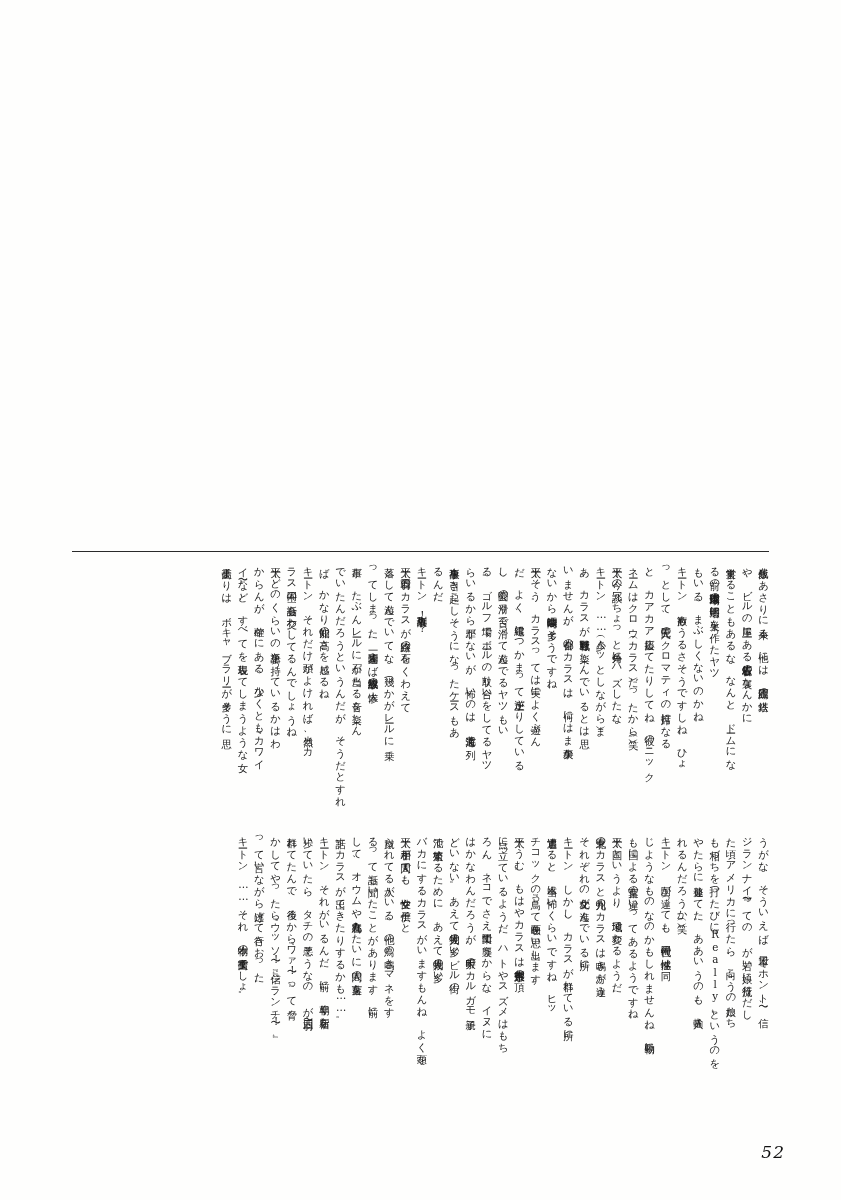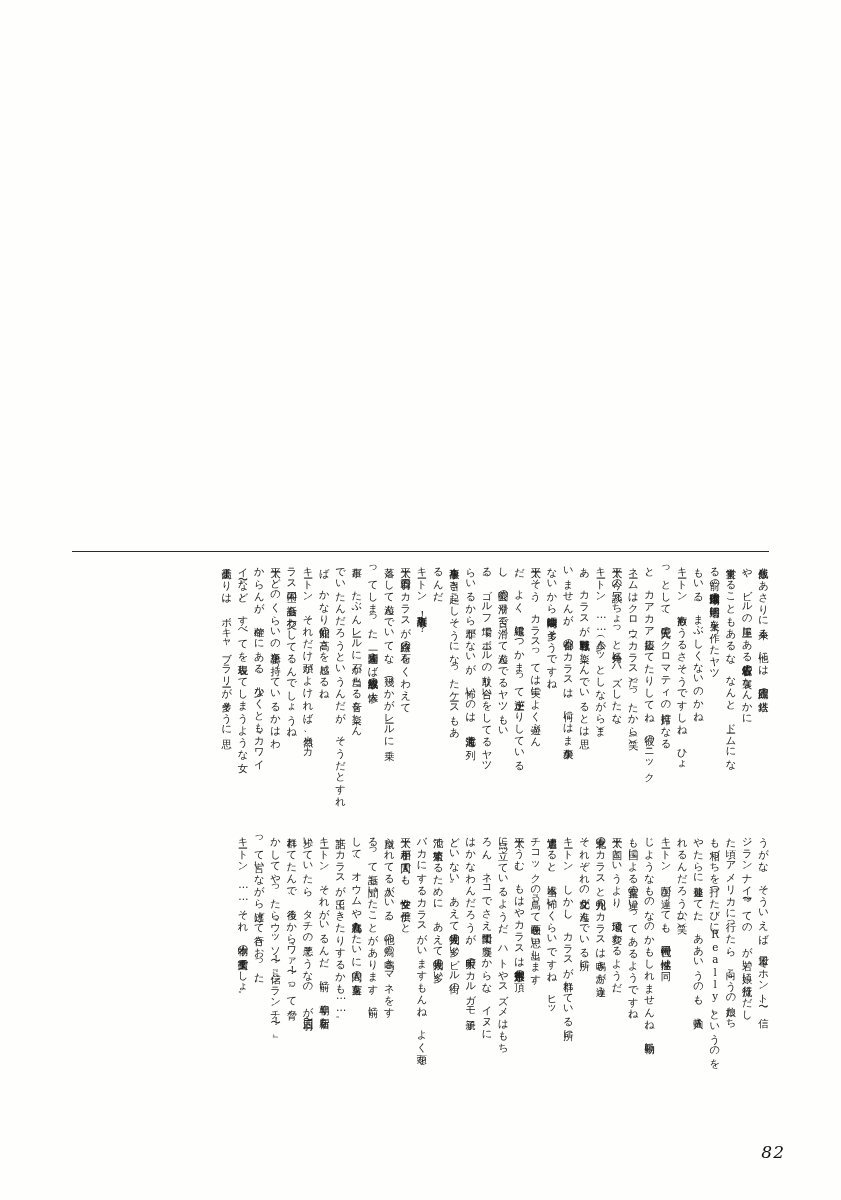--- a/index.html
+++ b/index.html
@@ -145,15 +145,15 @@
     <div class="vert-text">して、オウムや九官鳥みたいに人間の言葉を</div>
     <div class="vert-text">話すカラスが出てきたりするかも……。</div>
     <div class="vert-text">キートン　それがいるんだ。前に、朝早く新宿を</div>
     <div class="vert-text">歩いていたら、タチの悪そうなの が三〜四羽</div>
     <div class="vert-text">群れてたんで、後ろから『ワァ〜!』って脅</div>
     <div class="vert-text">かしてやったら『ウッソ〜!』『信ジランチ〜!』</div>
     <div class="vert-text">って言いながら逃げて行きおった。</div>
     <div class="vert-text">キートン　……それ、本物の女子高生でしょ。</div>
   </div>
 
-  <div class="page-number">82</div>
+  <div class="page-number">52</div>
 
 </div>
 
 </body></html>

